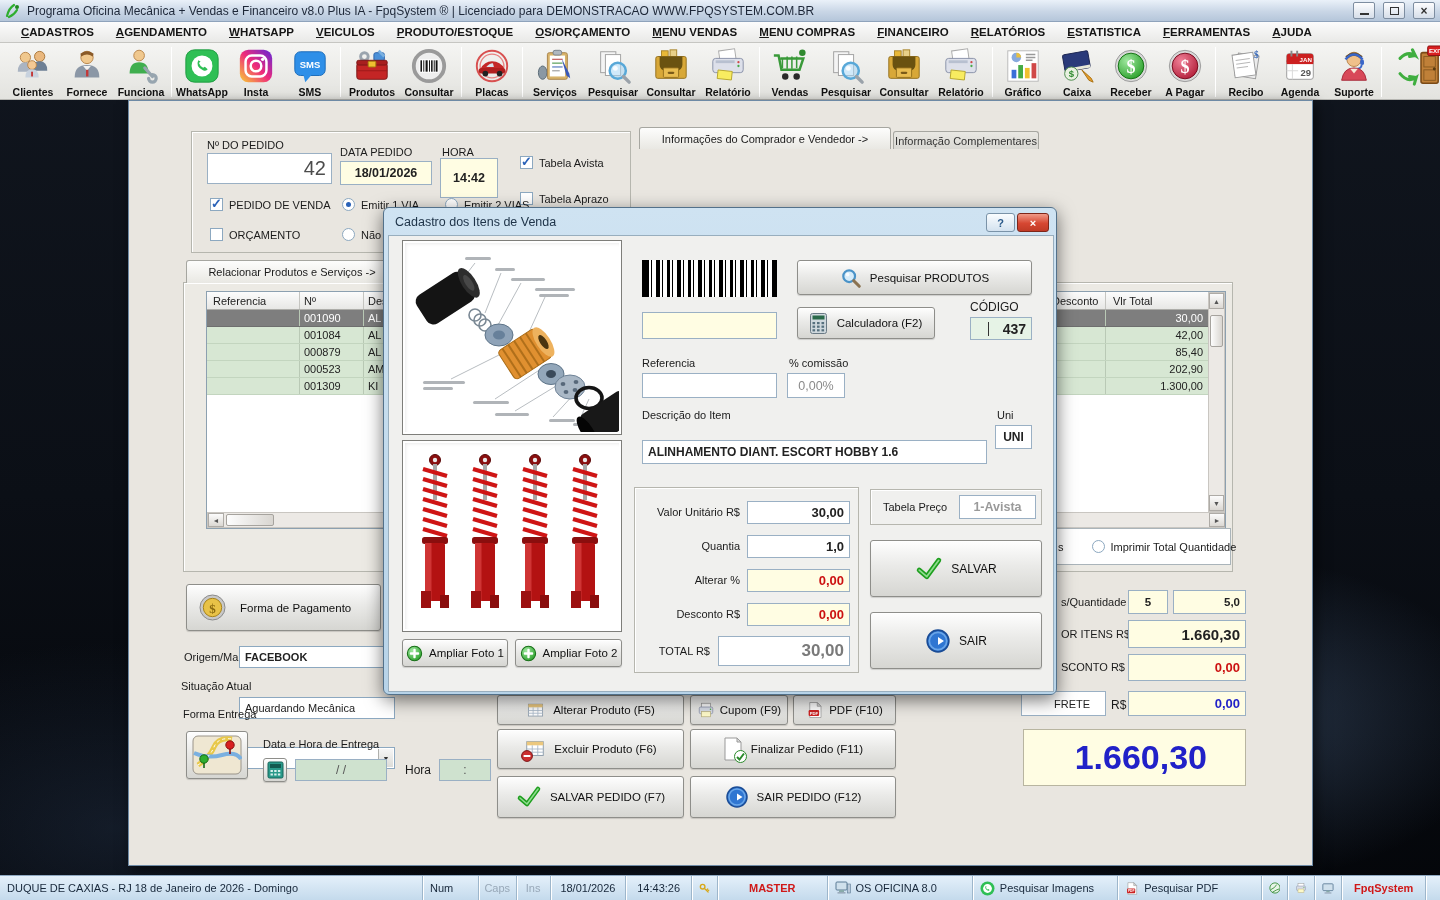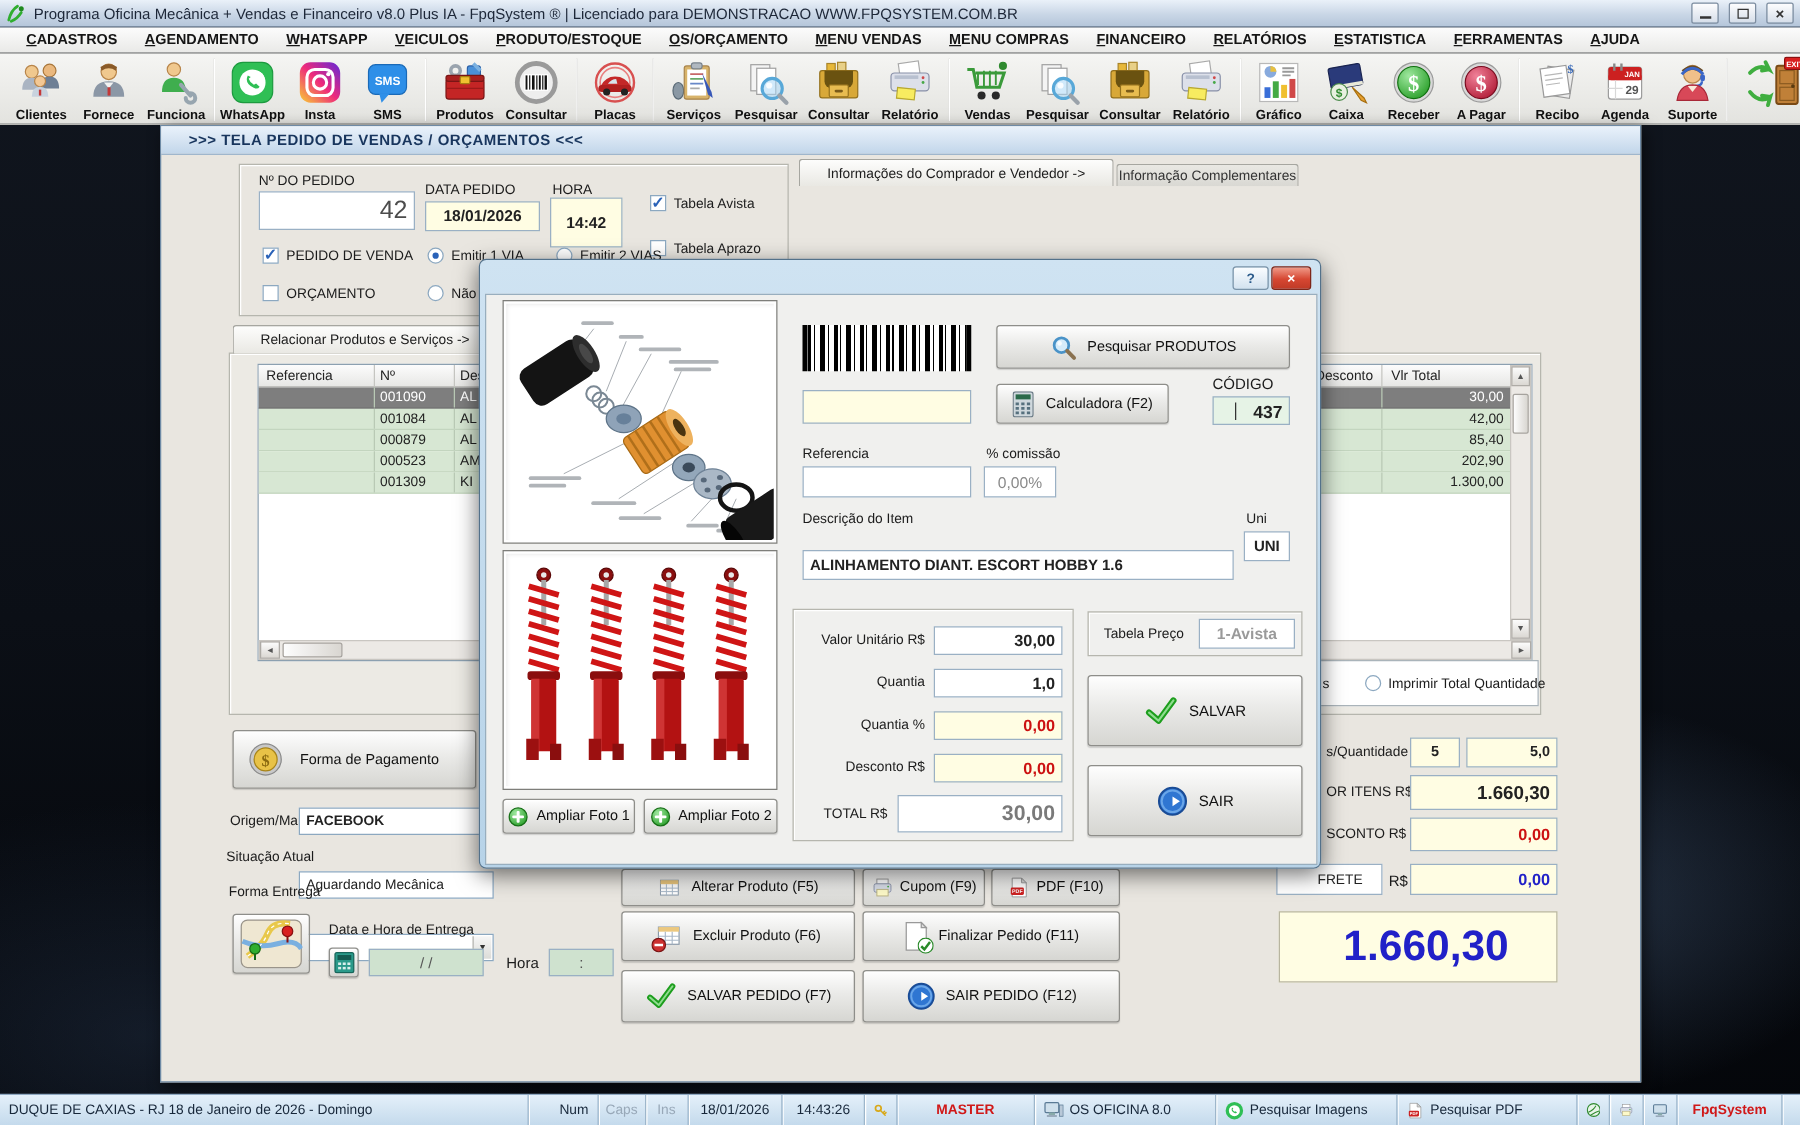--- a/index.html
+++ b/index.html
@@ -525,23 +525,20 @@
             <rect x="33" y="1" width="17" height="10" rx="1.5" fill="#d82020" stroke="#8a1010"></rect>
             <text x="41.5" y="8.8" font-size="6.5" font-weight="700" fill="#fff" text-anchor="middle" font-family="Liberation Sans">EXIT</text>
             <path d="M4 14 q8-8 16-3 l-3-6 M20 11 l-6 1" fill="none" stroke="#3fae3f" stroke-width="3.2" stroke-linecap="round"></path>
             <path d="M4 30 q8 10 17 4 l-2 7 M21 34 l-7-1" fill="none" stroke="#3fae3f" stroke-width="3.2" stroke-linecap="round"></path>
           </svg>
         </div>
       </div>
   </div>
 
   <div id="win" class="abs">
-    <div id="winhdr" class="abs">
-        <span>&gt;&gt;&gt;   TELA PEDIDO DE VENDAS / ORÇAMENTOS   &lt;&lt;&lt;</span>
-      </div>
 
     <div class="abs grp" style="left:62px;top:30px;width:440px;height:122px">
       <div class="abs lbl" style="left:15px;top:7px">Nº DO PEDIDO</div>
       <div class="abs fld right" style="left:15px;top:21px;width:125px;height:31px;font-size:20px;font-weight:400;color:#4c4c4c">42</div>
       <div class="abs lbl" style="left:148px;top:14px">DATA PEDIDO</div>
       <div class="abs fld fy center bold" style="left:148px;top:29px;width:92px;height:24px;font-size:12.5px">18/01/2026</div>
       <div class="abs lbl" style="left:250px;top:14px">HORA</div>
       <div class="abs fld fy center bold" style="left:248px;top:26px;width:58px;height:40px;font-size:12.5px">14:42</div>
       <div class="abs ckrow" style="left:328px;top:24px">
           <span class="cb on"></span>
@@ -764,20 +761,23 @@
     <div class="abs fld fy right bold" style="left:999px;top:519px;width:118px;height:28px;font-size:15px">1.660,30</div>
     <div class="abs lbl" style="left:932px;top:560px">SCONTO R$</div>
     <div class="abs fld fy right bold" style="left:999px;top:553px;width:118px;height:27px;font-size:13px;color:#cc1111">0,00</div>
     <div class="abs fld" style="left:892px;top:590px;width:85px;height:25px;padding-left:32px;font-size:11px">FRETE</div>
     <div class="abs lbl" style="left:982px;top:597px;font-size:12px">R$</div>
     <div class="abs fld fy right bold" style="left:999px;top:590px;width:118px;height:25px;font-size:13px;color:#2121c8">0,00</div>
     <div class="abs fld fy right" style="left:894px;top:628px;width:223px;height:57px;border:1px solid #b8b5a0;font-size:34px;font-weight:700;color:#2121c8;padding-right:38px">1.660,30</div>
   </div>
 
   <div id="dlg" class="abs">
+    <div id="dlgtitle" class="abs">
+        <span>Cadastro dos Itens de Venda</span>
+      </div>
     <div class="abs dbtn" id="dhelp" style="left:602px;top:5px">
         <span>?</span>
       </div>
     <div class="abs dbtn" id="dclose" style="left:633px;top:5px">
         <span>×</span>
       </div>
     <div id="dlgbody" class="abs">
 
       <div class="abs pframe" style="left:13px;top:4px;width:220px;height:195px">
         <svg width="216" height="191" viewBox="0 0 216 191">
@@ -924,21 +924,21 @@
       <div class="abs lbl" style="left:253px;top:173px">Descrição do Item</div>
       <div class="abs fld bold" style="left:253px;top:204px;width:345px;height:24px;font-size:12px">ALINHAMENTO DIANT. ESCORT HOBBY 1.6</div>
       <div class="abs lbl" style="left:608px;top:173px">Uni</div>
       <div class="abs fld center bold" style="left:606px;top:189px;width:37px;height:24px;font-size:12px">UNI</div>
 
       <div class="abs grp" style="left:245px;top:251px;width:225px;height:186px">
         <div class="abs lbl" style="left:0;top:18px;width:105px;text-align:right">Valor Unitário R$</div>
         <div class="abs fld right bold" style="left:112px;top:13px;width:103px;height:23px;font-size:13px">30,00</div>
         <div class="abs lbl" style="left:0;top:52px;width:105px;text-align:right">Quantia</div>
         <div class="abs fld right bold" style="left:112px;top:47px;width:103px;height:23px;font-size:13px">1,0</div>
-        <div class="abs lbl" style="left:0;top:86px;width:105px;text-align:right">Quantia %</div>
+        <div class="abs lbl" style="left:0;top:86px;width:105px;text-align:right">Alterar %</div>
         <div class="abs fld fy right bold" style="left:112px;top:81px;width:103px;height:23px;font-size:13px;color:#cc1111">0,00</div>
         <div class="abs lbl" style="left:0;top:120px;width:105px;text-align:right">Desconto R$</div>
         <div class="abs fld fy right bold" style="left:112px;top:115px;width:103px;height:23px;font-size:13px;color:#cc1111">0,00</div>
         <div class="abs lbl" style="left:0;top:157px;width:75px;text-align:right">TOTAL R$</div>
         <div class="abs fld right bold" style="left:83px;top:148px;width:132px;height:30px;font-size:17px;color:#7a7a7a;border:1px solid #9ab0c4">30,00</div>
       </div>
 
       <div class="abs grp" style="left:481px;top:253px;width:172px;height:36px">
         <div class="abs lbl" style="left:12px;top:11px">Tabela Preço</div>
         <div class="abs fld center bold" style="left:88px;top:5px;width:77px;height:24px;color:#9a9a9a;font-size:12.5px">1-Avista</div>
@@ -955,21 +955,21 @@
           </svg>
           <span>SAIR</span>
         </div>
     </div>
   </div>
 
   <div id="statusbar" class="abs">
     <div class="seg" style="width:425px">
         <span>DUQUE DE CAXIAS - RJ 18 de Janeiro de 2026 - Domingo</span>
       </div>
-    <div class="seg" style="width:56px;justify-content:flex-end">
+    <div class="seg" style="width:56px;justify-content:flex-start">
         <span>Num</span>
       </div>
     <div class="seg dim" style="width:38px;justify-content:center">
         <span>Caps</span>
       </div>
     <div class="seg dim" style="width:34px;justify-content:center">
         <span>Ins</span>
       </div>
     <div class="seg" style="width:76px;justify-content:center">
         <span>18/01/2026</span>

